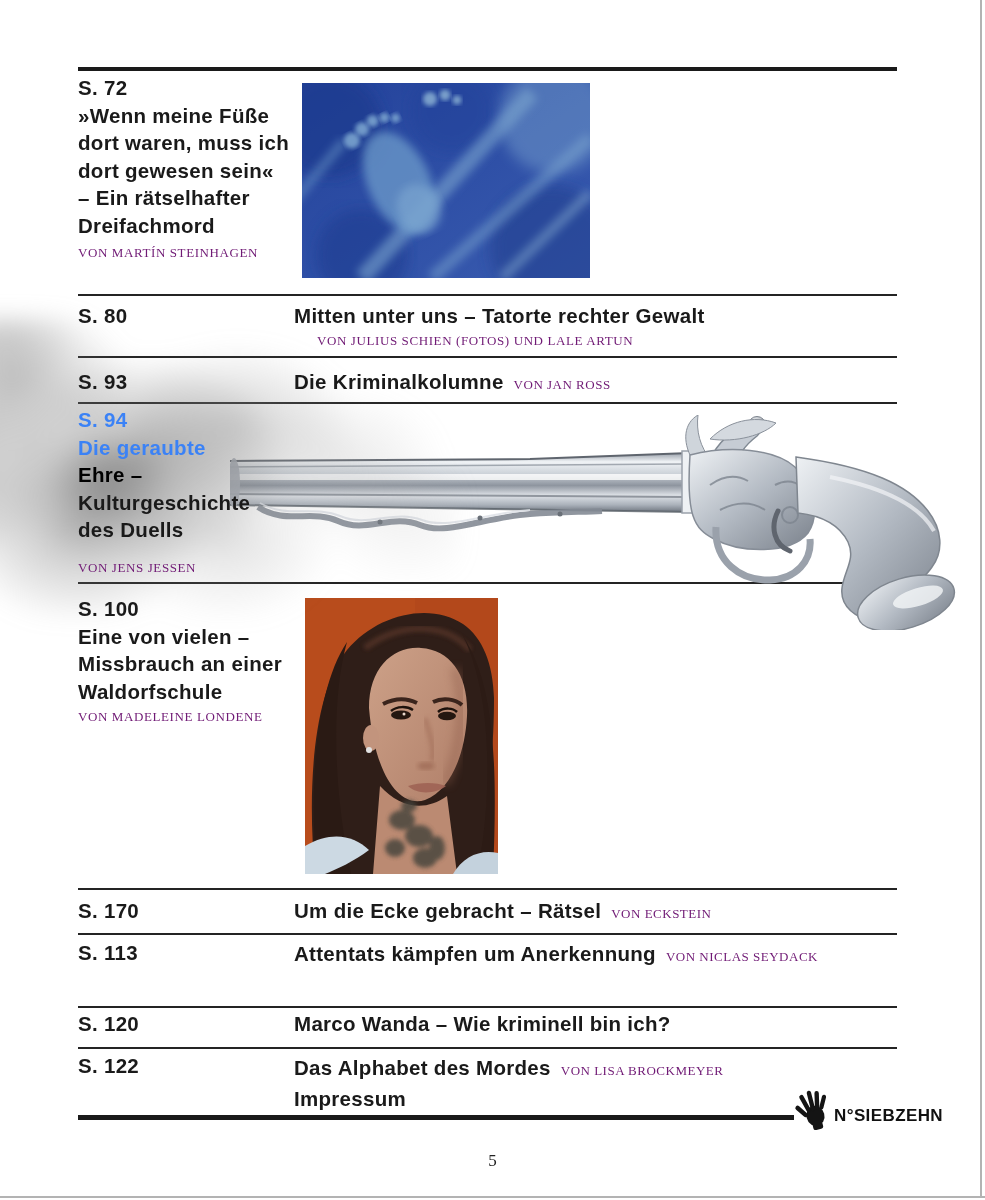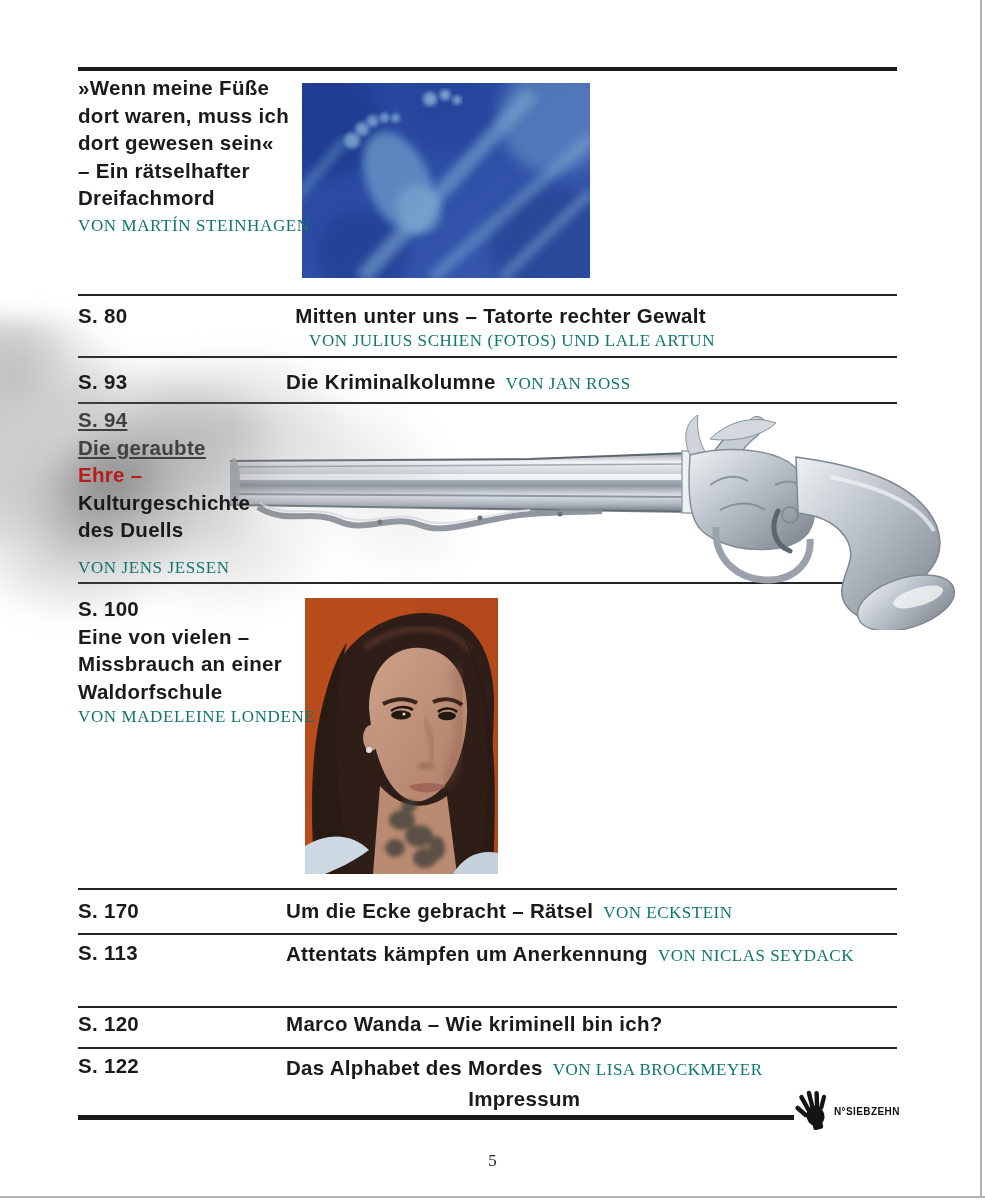--- a/index.html
+++ b/index.html
@@ -5,47 +5,47 @@
   html,body{margin:0;padding:0;background:#ffffff;}
   #page{position:relative;width:985px;height:1200px;background:#ffffff;overflow:hidden;
         font-family:"Liberation Sans",sans-serif;}
   
   .rule{position:absolute;left:78px;width:819px;background:#1a1a1a;}
   .rule.thin{height:2px;background:#242424;}
   .rule.thick{height:3.5px;}
   
   .t{font-weight:700;font-size:20.5px;line-height:27.5px;letter-spacing:0.3px;
      color:#1a1a1a;white-space:nowrap;}
-  .muted{color:#b91c1c;}
-  .dim{color:#404040;text-decoration:underline;}
-  .credit{font-family:"Liberation Serif",serif;font-size:17px;line-height:16px;
-          letter-spacing:0.6px;color:#0f766e;white-space:nowrap;font-weight:400;}
+  .muted{color:#000000;}
+  .dim{color:#3b82f6;}
+  .credit{font-family:"Liberation Serif",serif;font-size:13px;line-height:16px;
+          letter-spacing:0.6px;color:#701a75;white-space:nowrap;font-weight:400;}
   .credit.inline{display:inline;margin-left:10px;letter-spacing:0.5px;}
   .block{position:absolute;left:78px;}
   .row{position:absolute;left:0;top:0;width:985px;}
   .row .pg{position:absolute;left:78px;top:0;}
-  .row .main{position:absolute;left:286px;top:0;text-align:center;}
+  .row .main{position:absolute;left:294px;top:0;}
   .z-text{z-index:6;}
   
   .img{position:absolute;z-index:2;}
   #smoke{position:absolute;left:-70px;top:318px;width:530px;height:300px;z-index:4;
     filter:blur(11px);pointer-events:none;
     background:
       radial-gradient(170px 120px at 16% 22%, rgba(128,128,128,.50) 0%, rgba(128,128,128,0) 70%),
       radial-gradient(200px 150px at 40% 48%, rgba(105,105,105,.55) 0%, rgba(105,105,105,0) 72%),
       radial-gradient(90px 70px  at 33% 55%, rgba(90,90,90,.45)    0%, rgba(90,90,90,0)    70%),
       radial-gradient(180px 140px at 28% 70%, rgba(122,122,122,.50) 0%, rgba(122,122,122,0) 70%),
       radial-gradient(170px 120px at 58% 36%, rgba(142,142,142,.40) 0%, rgba(142,142,142,0) 70%),
       radial-gradient(160px 120px at 56% 74%, rgba(158,158,158,.30) 0%, rgba(158,158,158,0) 70%),
       radial-gradient(150px 110px at 78% 48%, rgba(165,165,165,.24) 0%, rgba(165,165,165,0) 68%),
       radial-gradient(150px 130px at 6% 50%,  rgba(118,118,118,.45) 0%, rgba(118,118,118,0) 70%),
       radial-gradient(120px 90px  at 14% 6%,  rgba(150,150,150,.33) 0%, rgba(150,150,150,0) 65%),
       radial-gradient(140px 100px at 90% 68%, rgba(175,175,175,.16) 0%, rgba(175,175,175,0) 65%);}
   
-  #logo-text{position:absolute;left:834px;top:1106px;font-weight:700;font-size:10px;
+  #logo-text{position:absolute;left:834px;top:1106px;font-weight:700;font-size:17px;
              letter-spacing:0.4px;color:#111;}
   #folio{position:absolute;left:0;top:1151px;width:985px;text-align:center;
          font-family:"Liberation Serif",serif;font-size:17px;color:#222;}
   .edge{position:absolute;background:#b3b3b3;}
 </style>
 </head>
 <body>
 
 <div id="page">
 
@@ -54,20 +54,21 @@
   <div class="rule thin" style="top:356px;"></div>
   <div class="rule thin" style="top:402px;z-index:1;"></div>
   <div class="rule thin" style="top:582px;z-index:1;"></div>
   <div class="rule thin" style="top:888px;"></div>
   <div class="rule thin" style="top:933px;"></div>
   <div class="rule thin" style="top:1006px;"></div>
   <div class="rule thin" style="top:1047px;"></div>
   <div class="rule thick" style="top:1115px;width:716px;height:4.5px;"></div>
 
   <section class="block z-text" style="top:74px;">
+    <div class="t">S. 72</div>
     <div class="t">»Wenn meine Füße</div>
     <div class="t">dort waren, muss ich</div>
     <div class="t">dort gewesen sein«</div>
     <div class="t">– Ein rätselhafter</div>
     <div class="t">Dreifachmord</div>
     <div class="credit" style="margin-top:6px;">VON MARTÍN STEINHAGEN</div>
   </section>
 
   <div class="img" style="left:302px;top:83px;width:288px;height:195px;">
     <svg width="288" height="195" viewBox="0 0 288 195">

